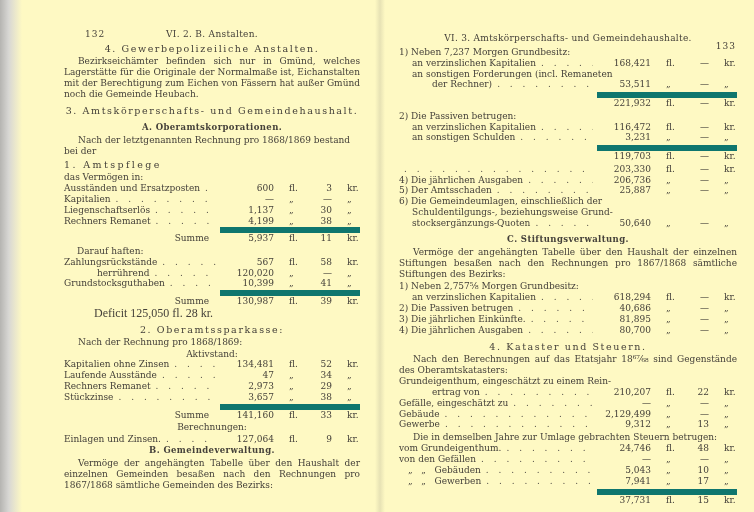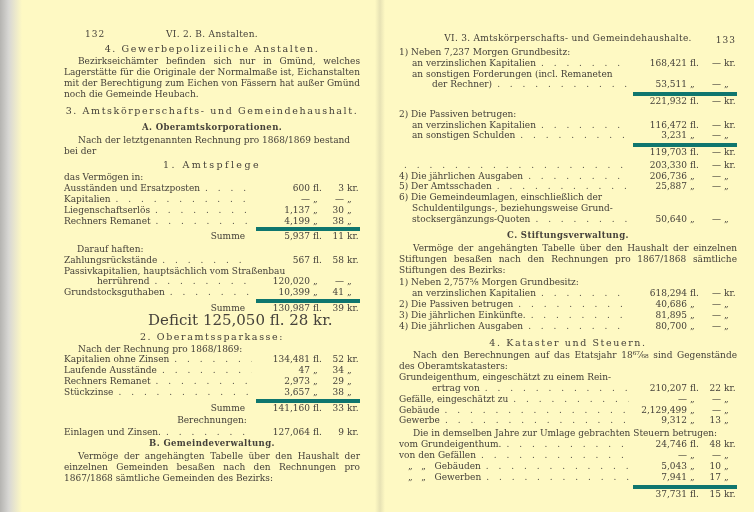--- a/index.html
+++ b/index.html
@@ -8,48 +8,48 @@
   .scan-edge-left{position:absolute;left:0;top:0;bottom:0;width:22px;
          background:linear-gradient(90deg,#b5b4b1 0%,#d8d7d4 40%,rgba(247,246,243,0) 100%);}
   .gutter{position:absolute;left:375px;top:0;bottom:0;width:10px;
          background:linear-gradient(90deg,rgba(0,0,0,0) 0%,rgba(110,108,104,0.16) 50%,rgba(0,0,0,0) 100%);}
   .page{position:absolute;top:0;height:512px;}
   .page-left{left:64px;width:296px;padding-top:29px;}
   .page-right{left:399px;width:338px;padding-top:33px;}
 
   .pg-head{position:relative;height:12px;font-size:9px;}
   .pg-num-left{position:absolute;left:21px;top:0;letter-spacing:1px;}
-  .pg-num-right{position:absolute;right:1px;top:2px;letter-spacing:1px;}
+  .pg-num-right{position:absolute;right:1px;top:8px;letter-spacing:1px;}
   .pg-run{display:block;text-align:center;letter-spacing:0.3px;}
 
   .line{font-size:9px;line-height:10.7px;}
   .para{font-size:9px;line-height:11px;text-align:justify;text-indent:14px;margin:0;}
   .para-line{font-size:9px;line-height:10.7px;text-indent:14px;}
   .h-sp{text-align:center;font-size:9.5px;line-height:11px;letter-spacing:1.6px;}
-  .h-sp2{text-align:center;font-size:9.5px;line-height:11px;letter-spacing:2.4px;}
+  .h-sp2{text-align:left;font-size:9.5px;line-height:11px;letter-spacing:2.4px;}
   .h-sub{text-align:center;font-size:8.5px;line-height:10px;font-weight:bold;letter-spacing:0.4px;}
   .h-center{text-align:center;font-size:9px;line-height:10.7px;}
 
   .row{display:flex;align-items:baseline;font-size:9px;line-height:10.8px;}
   .lbl{white-space:nowrap;flex:0 0 auto;}
   .sumword{margin-right:9px;}
   .lead{flex:1 1 10px;overflow:hidden;white-space:nowrap;margin:0 2px 0 5px;color:#57524a;}
   .lead::after{content:". . . . . . . . . . . . . . . . . . . . . . . . . . . . . . . . . . . . . . . .";letter-spacing:3.5px;}
-  .nums{display:flex;align-items:flex-start;flex:0 0 auto;margin-left:2px;}
+  .nums{display:flex;align-items:flex-start;flex:0 0 auto;margin-left:2px;gap:12px;}
   .n1{width:54px;text-align:right;}
   .u1{width:14px;text-align:left;padding-left:3px;}
   .n2{width:17px;text-align:right;}
   .u2{width:13px;text-align:left;padding-left:3px;}
   .r-sum{justify-content:flex-end;}
   .r-total{justify-content:flex-end;}
-  .r-sum .nums,.r-total .nums{border-top:4px solid #0f766e;}
+  .r-sum .nums,.r-total .nums{border-top:6px solid #0f766e;}
   .ind1{padding-left:13px;}
   .hang{padding-left:33px;}
   .pre-lbl .lbl{white-space:pre;padding-left:9px;}
-  .deficit{font-size:15px;line-height:11px;margin-left:84px;}
+  .deficit{font-size:12px;line-height:11px;margin-left:30px;font-family:Liberation Serif, serif;}
 
   .mt1{margin-top:1px;}.mt2{margin-top:2px;}.mt3{margin-top:3px;}
   .mt5{margin-top:5px;}.mt6{margin-top:6px;}.mt7{}
   .mt11{margin-top:2px;}
 </style>
 </head>
 <body>
 
 <div class="stage">
   <div class="scan-edge-left"></div>
@@ -124,21 +124,20 @@
     <div class="row">
         <span class="lbl">Zahlungsrückstände</span>
         <span class="lead"></span>
         <span class="nums">
           <span class="n1">567</span>
           <span class="u1">fl.</span>
           <span class="n2">58</span>
           <span class="u2">kr.</span>
         </span>
       </div>
-    <div class="line">Passivkapitalien, hauptsächlich vom Straßenbau</div>
     <div class="row hang">
         <span class="lbl">herrührend</span>
         <span class="lead"></span>
         <span class="nums">
           <span class="n1">120,020</span>
           <span class="u1">„</span>
           <span class="n2">—</span>
           <span class="u2">„</span>
         </span>
       </div>
@@ -158,20 +157,21 @@
           <span class="n1">130,987</span>
           <span class="u1">fl.</span>
           <span class="n2">39</span>
           <span class="u2">kr.</span>
         </span>
       </div>
     <div class="deficit mt1">Deficit 125,050 fl. 28 kr.</div>
 
     <div class="h-sp mt5">2. Oberamtssparkasse:</div>
     <div class="para-line mt2">Nach der Rechnung pro 1868/1869:</div>
+    <div class="h-center mt1">Aktivstand:</div>
     <div class="row">
         <span class="lbl">Kapitalien ohne Zinsen</span>
         <span class="lead"></span>
         <span class="nums">
           <span class="n1">134,481</span>
           <span class="u1">fl.</span>
           <span class="n2">52</span>
           <span class="u2">kr.</span>
         </span>
       </div>

